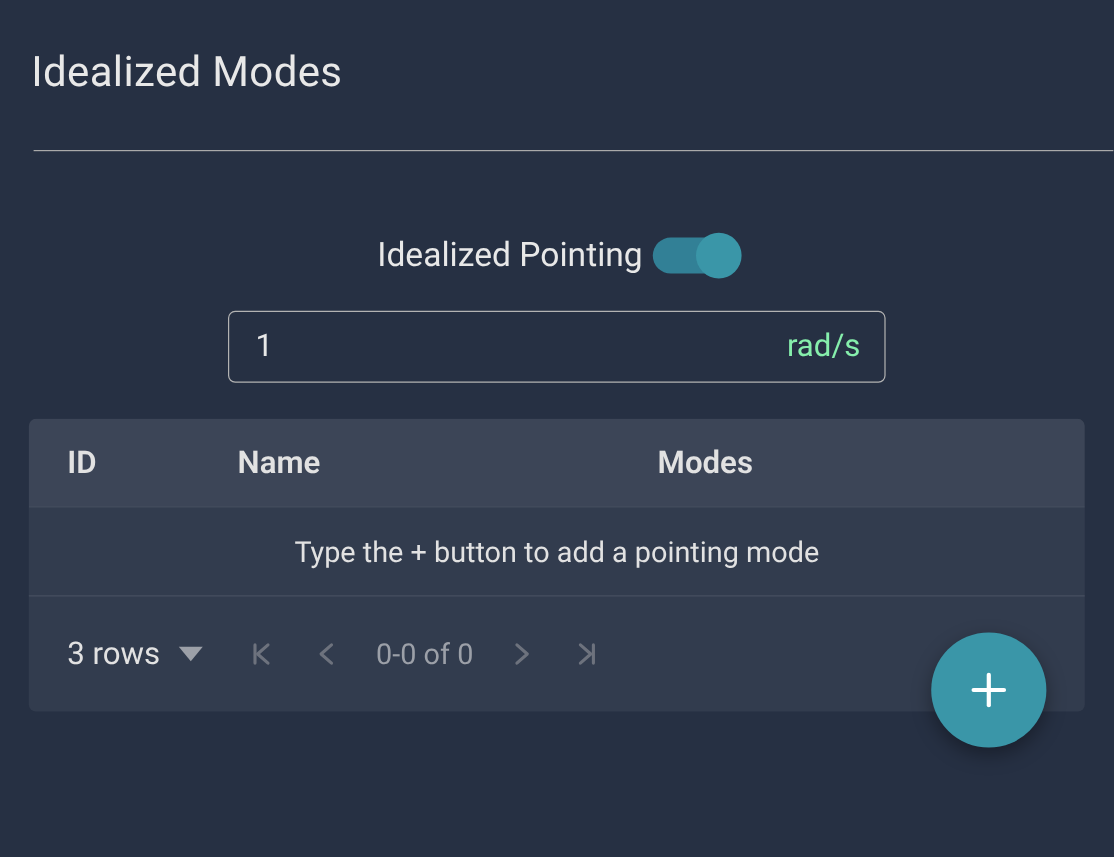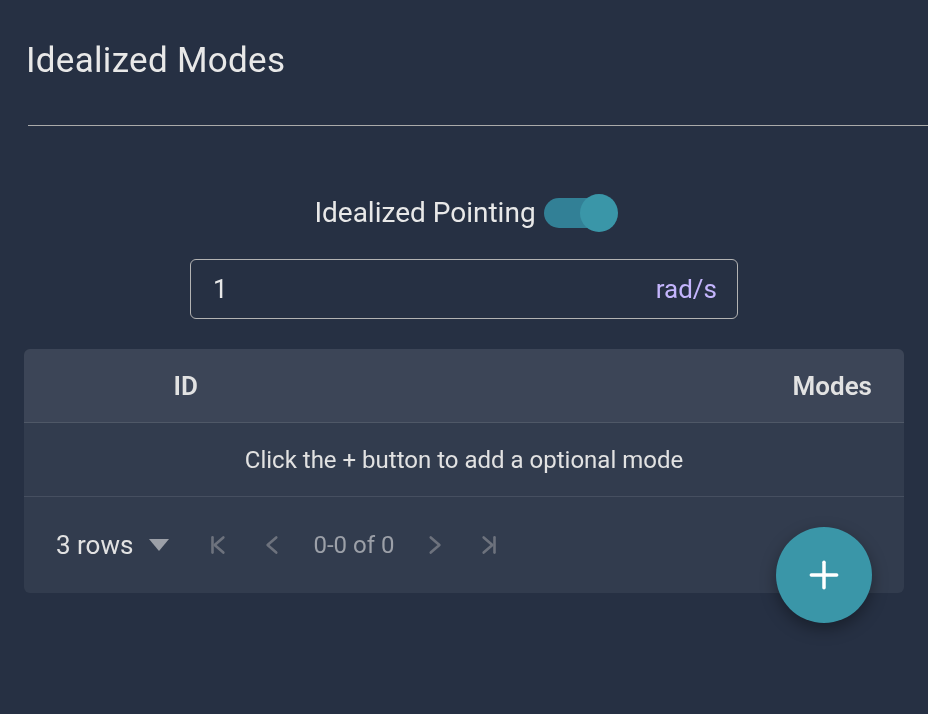--- a/index.html
+++ b/index.html
@@ -76,28 +76,27 @@
       flex: 1;
       background: transparent;
       border: none;
       outline: none;
       color: #e8e8e8;
       font-size: 26px;
       font-family: inherit;
     }
     .input-unit {
       font-size: 26px;
-      color: #c4b5fd;
+      color: #86efac;
     }
     .table-card {
       margin: 30px 24px 0 24px;
       background: rgba(255,255,255,0.06);
       border-radius: 6px;
       position: relative;
-      text-align: right;
     }
     .thead {
       display: flex;
       align-items: center;
       height: 74px;
       padding: 0 32px;
       background: rgba(255,255,255,0.05);
       border-bottom: 1px solid rgba(255,255,255,0.1);
       border-radius: 6px 6px 0 0;
     }
@@ -190,23 +189,24 @@
 <div class="field-block">
   <div class="input-wrap">
     <input type="text" value="1" style="">
     <span class="input-unit">rad/s</span>
   </div>
 </div>
 
 <div class="table-card">
   <div class="thead">
     <span class="col-id">ID</span>
+    <span class="col-name">Name</span>
     <span class="col-type">Modes</span>
   </div>
-  <div class="tbody-empty">Click the + button to add a optional mode</div>
+  <div class="tbody-empty">Type the + button to add a pointing mode</div>
   <div class="tfoot">
     <div class="rows-select">
       <span>3 rows</span>
       <span class="caret-down"></span>
     </div>
     <button class="nav-btn" aria-label="first page">
       <svg width="26" height="26" viewBox="0 0 24 24" fill="none" stroke="currentColor" stroke-width="2.4" stroke-linecap="round" stroke-linejoin="round">
           <line x1="6" y1="5" x2="6" y2="19"></line>
           <polyline points="16 5 8 12 16 19"></polyline>
         </svg>

